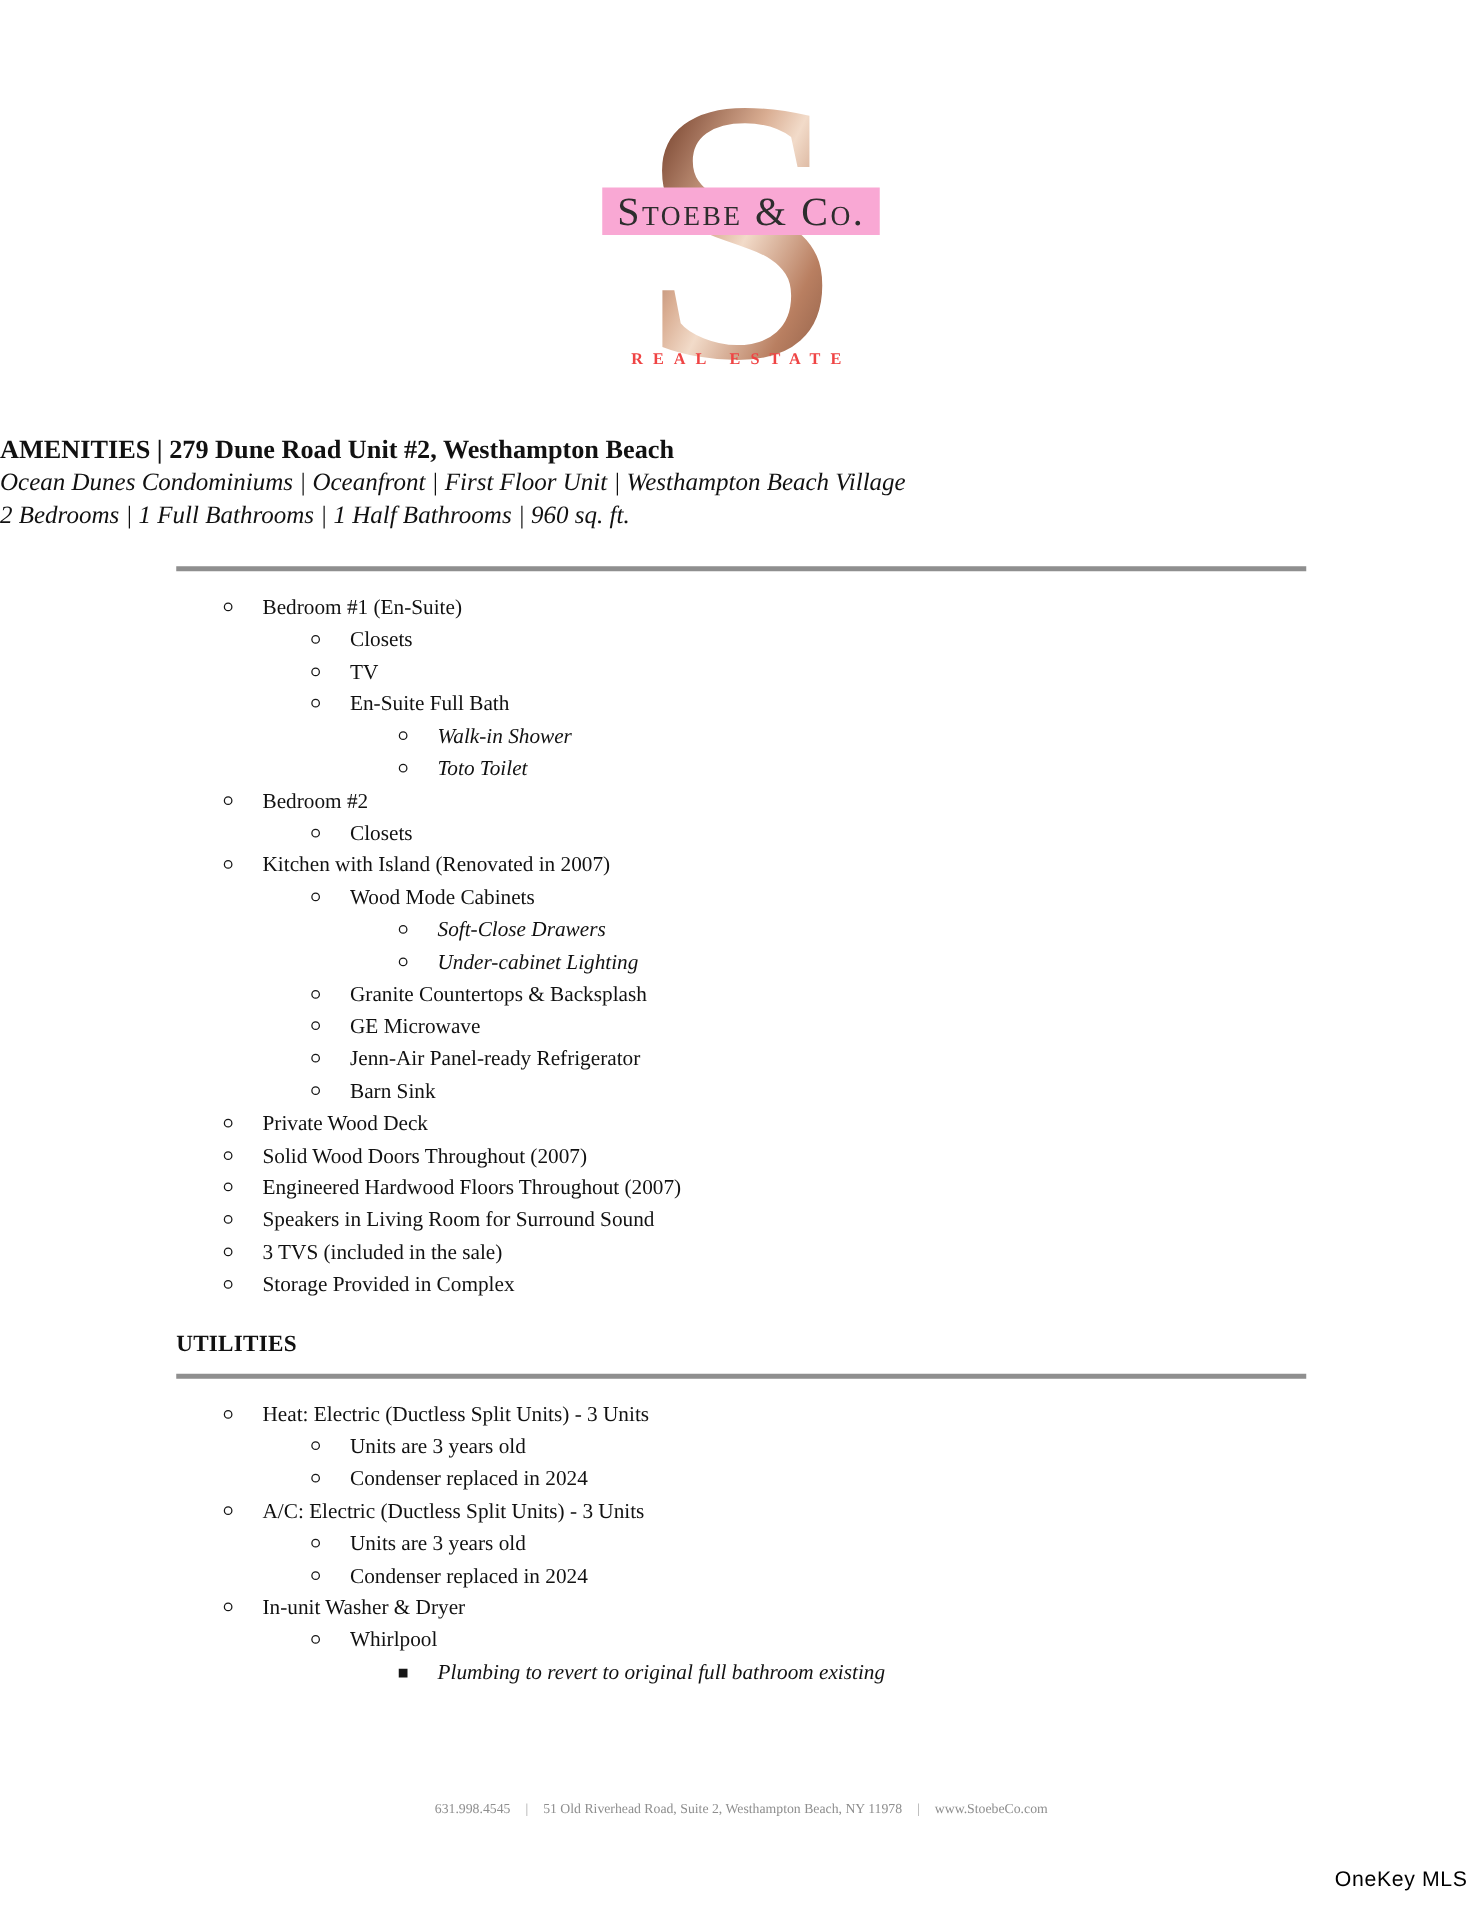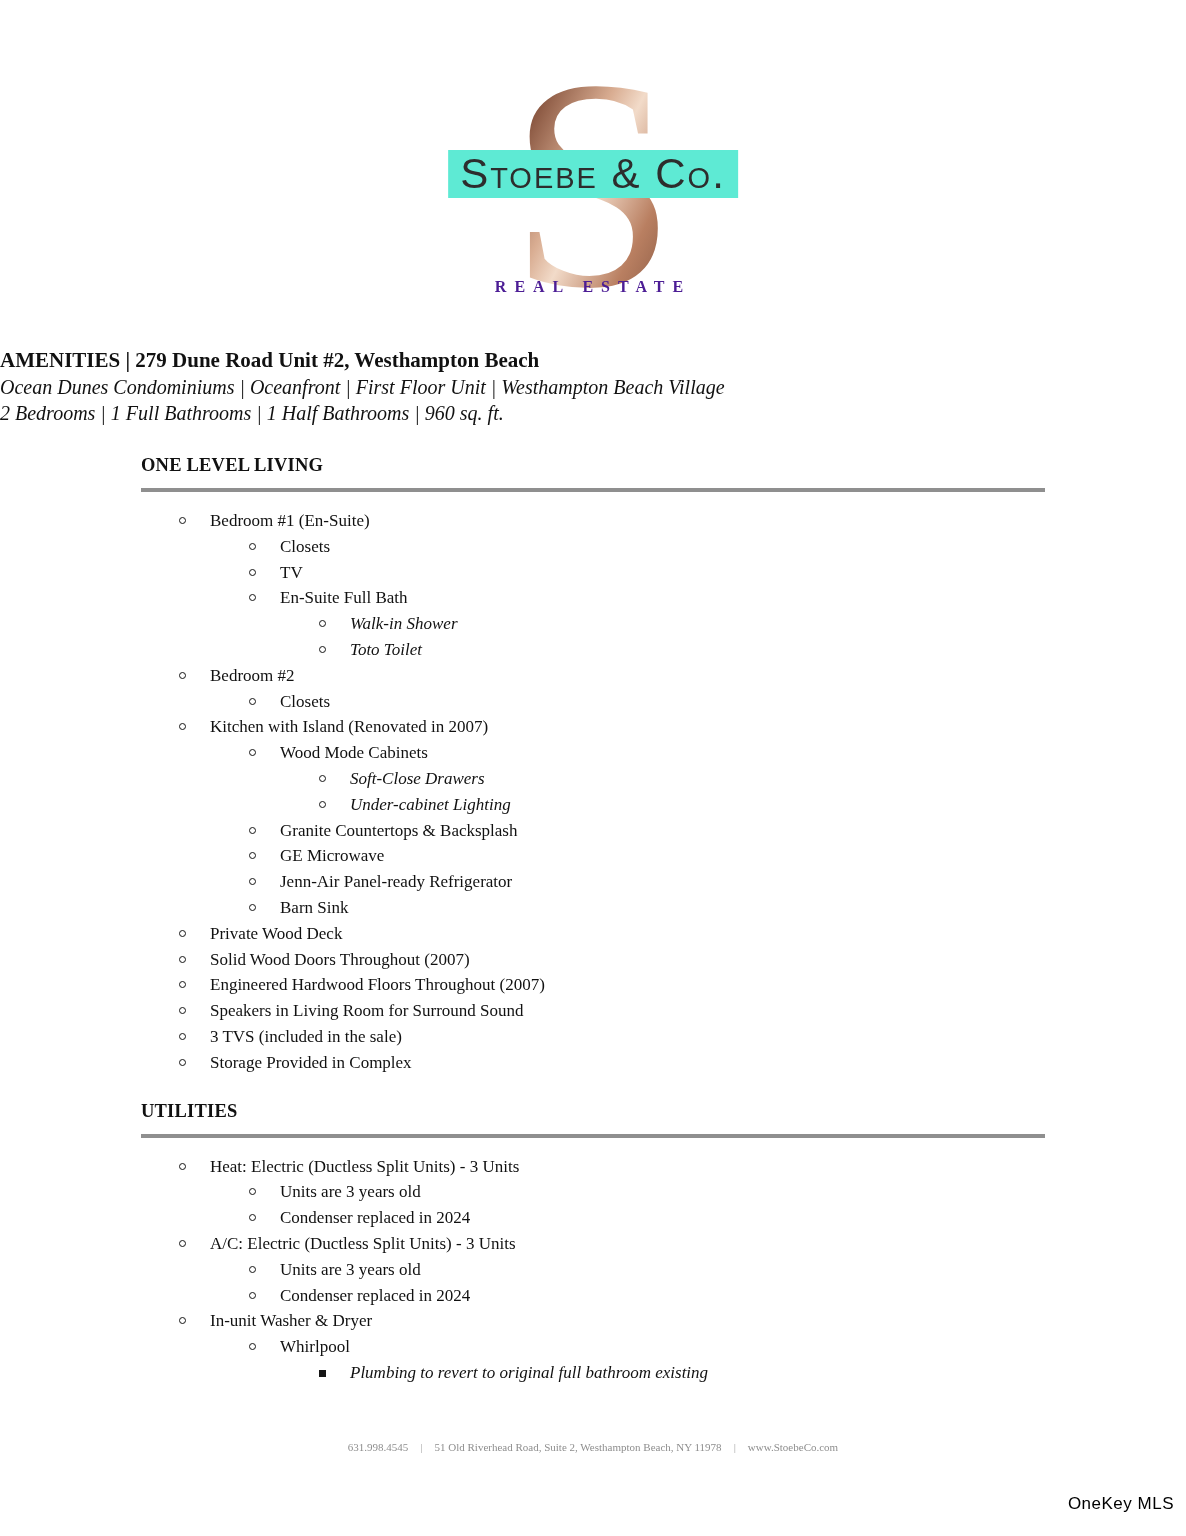--- a/index.html
+++ b/index.html
@@ -11,28 +11,28 @@
     font-family: "Liberation Serif", serif;
     color: #111111;
   }
 
   
   .logo { padding-top: 70px; text-align: center; }
   .logo-s-wrap { position: relative; display: inline-block; width: 220px; height: 218px; }
   .logo-s-wrap svg { display: block; }
   .brand-line {
     position: absolute; top: 80px; left: 50%; transform: translateX(-50%);
-    background: #5eead4; padding: 3px 12px; white-space: nowrap;
-    font-family: Liberation Sans, sans-serif;
+    background: #f9a8d4; padding: 3px 12px; white-space: nowrap;
+    font-family: Liberation Serif, serif;
     font-variant: small-caps;
-    font-size: 42px; letter-spacing: 2px; color: #2d2d2d; line-height: 1;
+    font-size: 32px; letter-spacing: 2px; color: #2d2d2d; line-height: 1;
   }
   .real-estate {
     margin-top: -14px; position: relative;
-    font-size: 16px; letter-spacing: 8px; color: #4c1d95; font-weight: 600;
+    font-size: 13px; letter-spacing: 8px; color: #ef4444; font-weight: 600;
   }
 
   
   .title-block { text-align: left; margin-top: 52px; }
   .doc-title { font-size: 21px; font-weight: bold; line-height: 24px; margin: 0; }
   .doc-subtitle { font-style: italic; font-size: 20px; line-height: 21px; margin: 0; }
   .doc-subtitle.first { margin-top: 5px; }
   .doc-subtitle.second { margin-top: 5px; }
 
   
@@ -96,21 +96,20 @@
 </div>
 
 <div class="title-block">
   <h1 class="doc-title">AMENITIES | 279 Dune Road Unit #2, Westhampton Beach</h1>
   <p class="doc-subtitle first">Ocean Dunes Condominiums | Oceanfront | First Floor Unit | Westhampton Beach Village</p>
   <p class="doc-subtitle second">2 Bedrooms | 1 Full Bathrooms | 1 Half Bathrooms | 960 sq. ft.</p>
 </div>
 
 <div class="content">
   <div class="section first">
-    <h2 class="section-heading">ONE LEVEL LIVING</h2>
     <div class="rule"></div>
     <ul class="amenity-list">
         <li class="level-1"><span class="bullet"></span><span class="li-text">Bedroom #1 (En-Suite)</span></li>
         <li class="level-2"><span class="bullet"></span><span class="li-text">Closets</span></li>
         <li class="level-2"><span class="bullet"></span><span class="li-text">TV</span></li>
         <li class="level-2"><span class="bullet"></span><span class="li-text">En-Suite Full Bath</span></li>
         <li class="level-3"><span class="bullet"></span><span class="li-text">Walk-in Shower</span></li>
         <li class="level-3"><span class="bullet"></span><span class="li-text">Toto Toilet</span></li>
         <li class="level-1"><span class="bullet"></span><span class="li-text">Bedroom #2</span></li>
         <li class="level-2"><span class="bullet"></span><span class="li-text">Closets</span></li>

